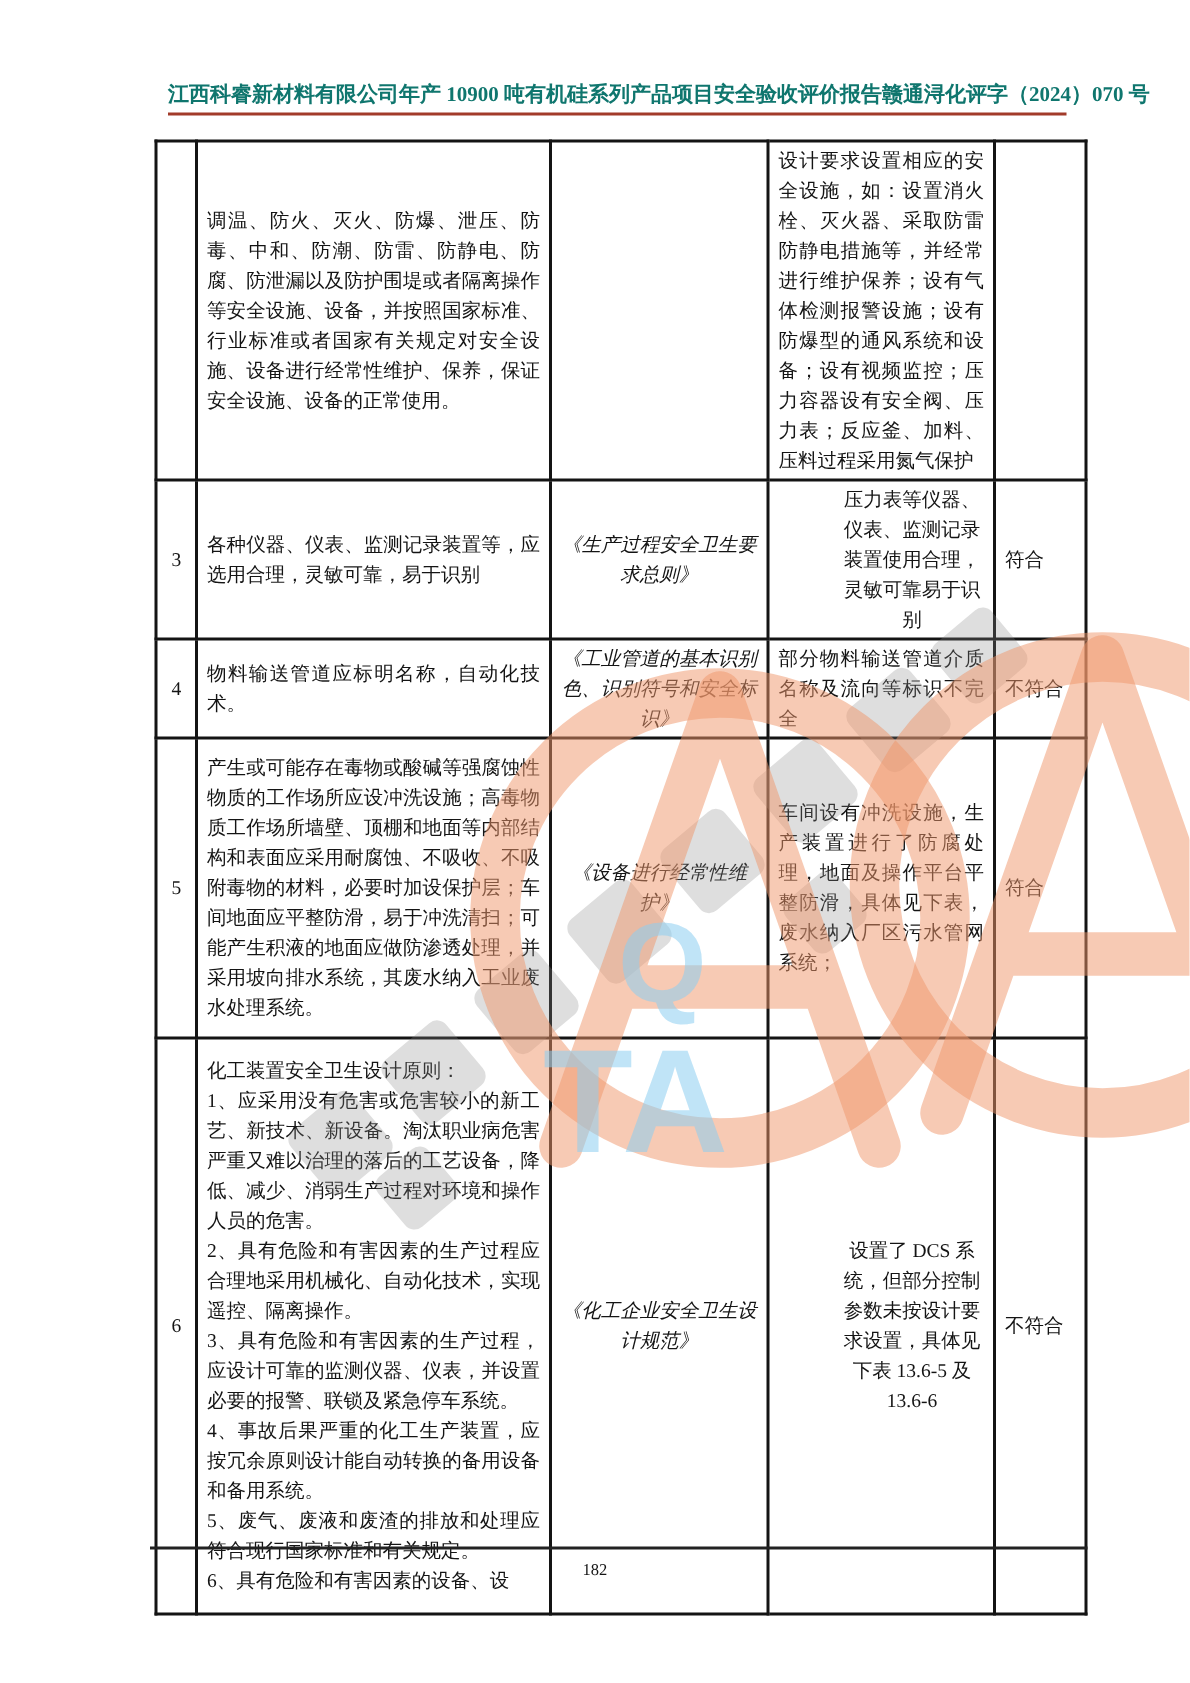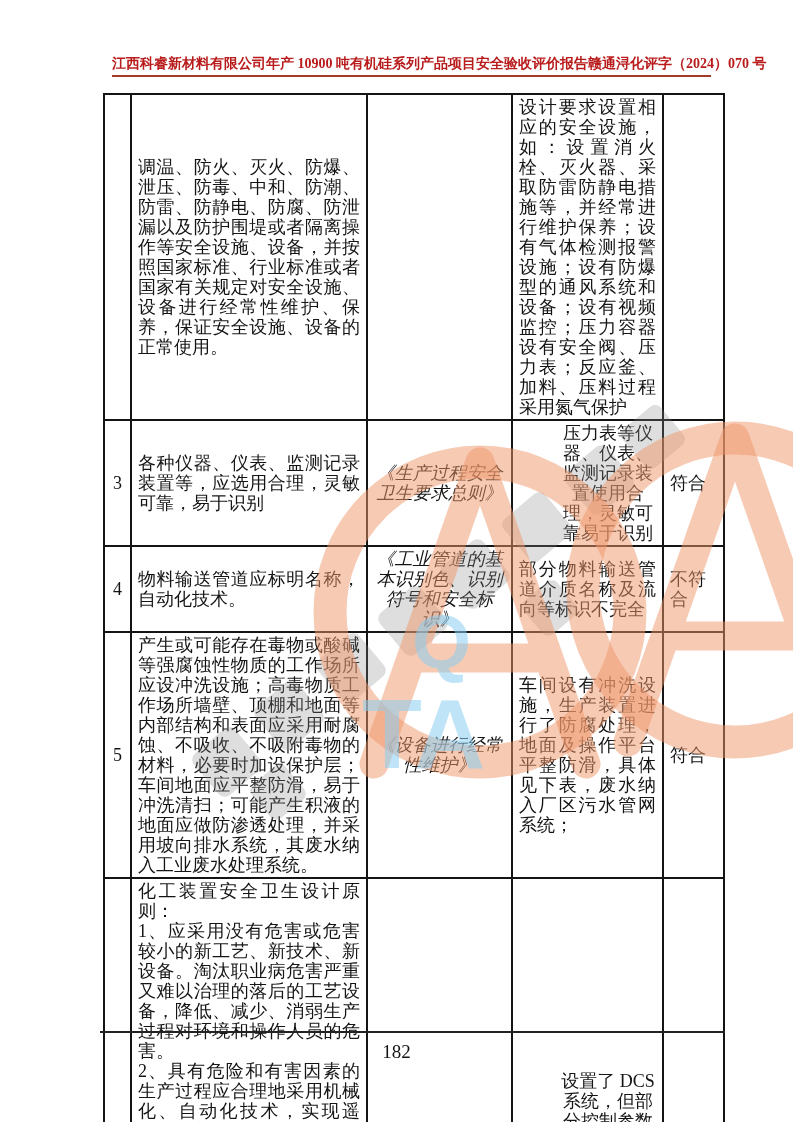--- a/index.html
+++ b/index.html
@@ -5,50 +5,50 @@
   html,body{margin:0;padding:0;}
   body{
     width:793px;height:1122px;position:relative;overflow:hidden;
     background:#ffffff;color:#141414;
     font-family:"Liberation Serif","DejaVu Serif",serif;
   }
   
   .doc-header{
     position:absolute;left:112px;top:55px;width:599px;
     display:flex;justify-content:space-between;align-items:flex-end;
-    color:#b91c1c;font-weight:bold;font-size:14px;line-height:18px;
+    color:#0f766e;font-weight:bold;font-size:14px;line-height:18px;
     border-bottom:2px solid #a23b2a;padding-bottom:2px;white-space:nowrap;
   }
   
   table.compliance{
     position:absolute;left:103px;top:93px;width:620px;
     border-collapse:collapse;table-layout:fixed;z-index:1;
   }
   table.compliance td{
     border:2px solid #141414;
-    font-size:18px;line-height:20px;
+    font-size:13px;line-height:20px;
     padding:2px 6px;vertical-align:middle;
     overflow:hidden;
   }
   td.num{text-align:center;font-size:14px;padding:2px 1px;}
   td.crit{text-align:justify;}
   td.std{text-align:center;font-style:italic;}
   td.find{text-align:justify;}
   td.find.ctr{text-align:center;padding-left:47px;}
   td.concl{padding:2px 3px;}
   td.vt{vertical-align:top;}
   .pre{white-space:pre-line;}
   tr.r0{height:225px;}
   tr.r1{height:60px;}
   tr.r2{height:60px;}
   tr.r3{height:200px;}
   tr.r4{height:384px;}
   
   .footer-rule{position:absolute;left:100px;top:1031px;width:625px;border-top:2px solid #222;z-index:1;}
-  .page-number{position:absolute;left:0;top:1041px;width:793px;text-align:center;font-size:19px;z-index:1;}
+  .page-number{position:absolute;left:0;top:1041px;width:793px;text-align:center;font-size:11px;z-index:1;}
   
   .watermark{position:absolute;left:0;top:0;width:793px;height:1122px;z-index:2;pointer-events:none;}
 </style>
 </head>
 <body>
 
 <div class="doc-header">
   <span>江西科睿新材料有限公司年产 10900 吨有机硅系列产品项目安全验收评价报告</span>
   <span>赣通浔化评字（2024）070 号</span>
 </div>

